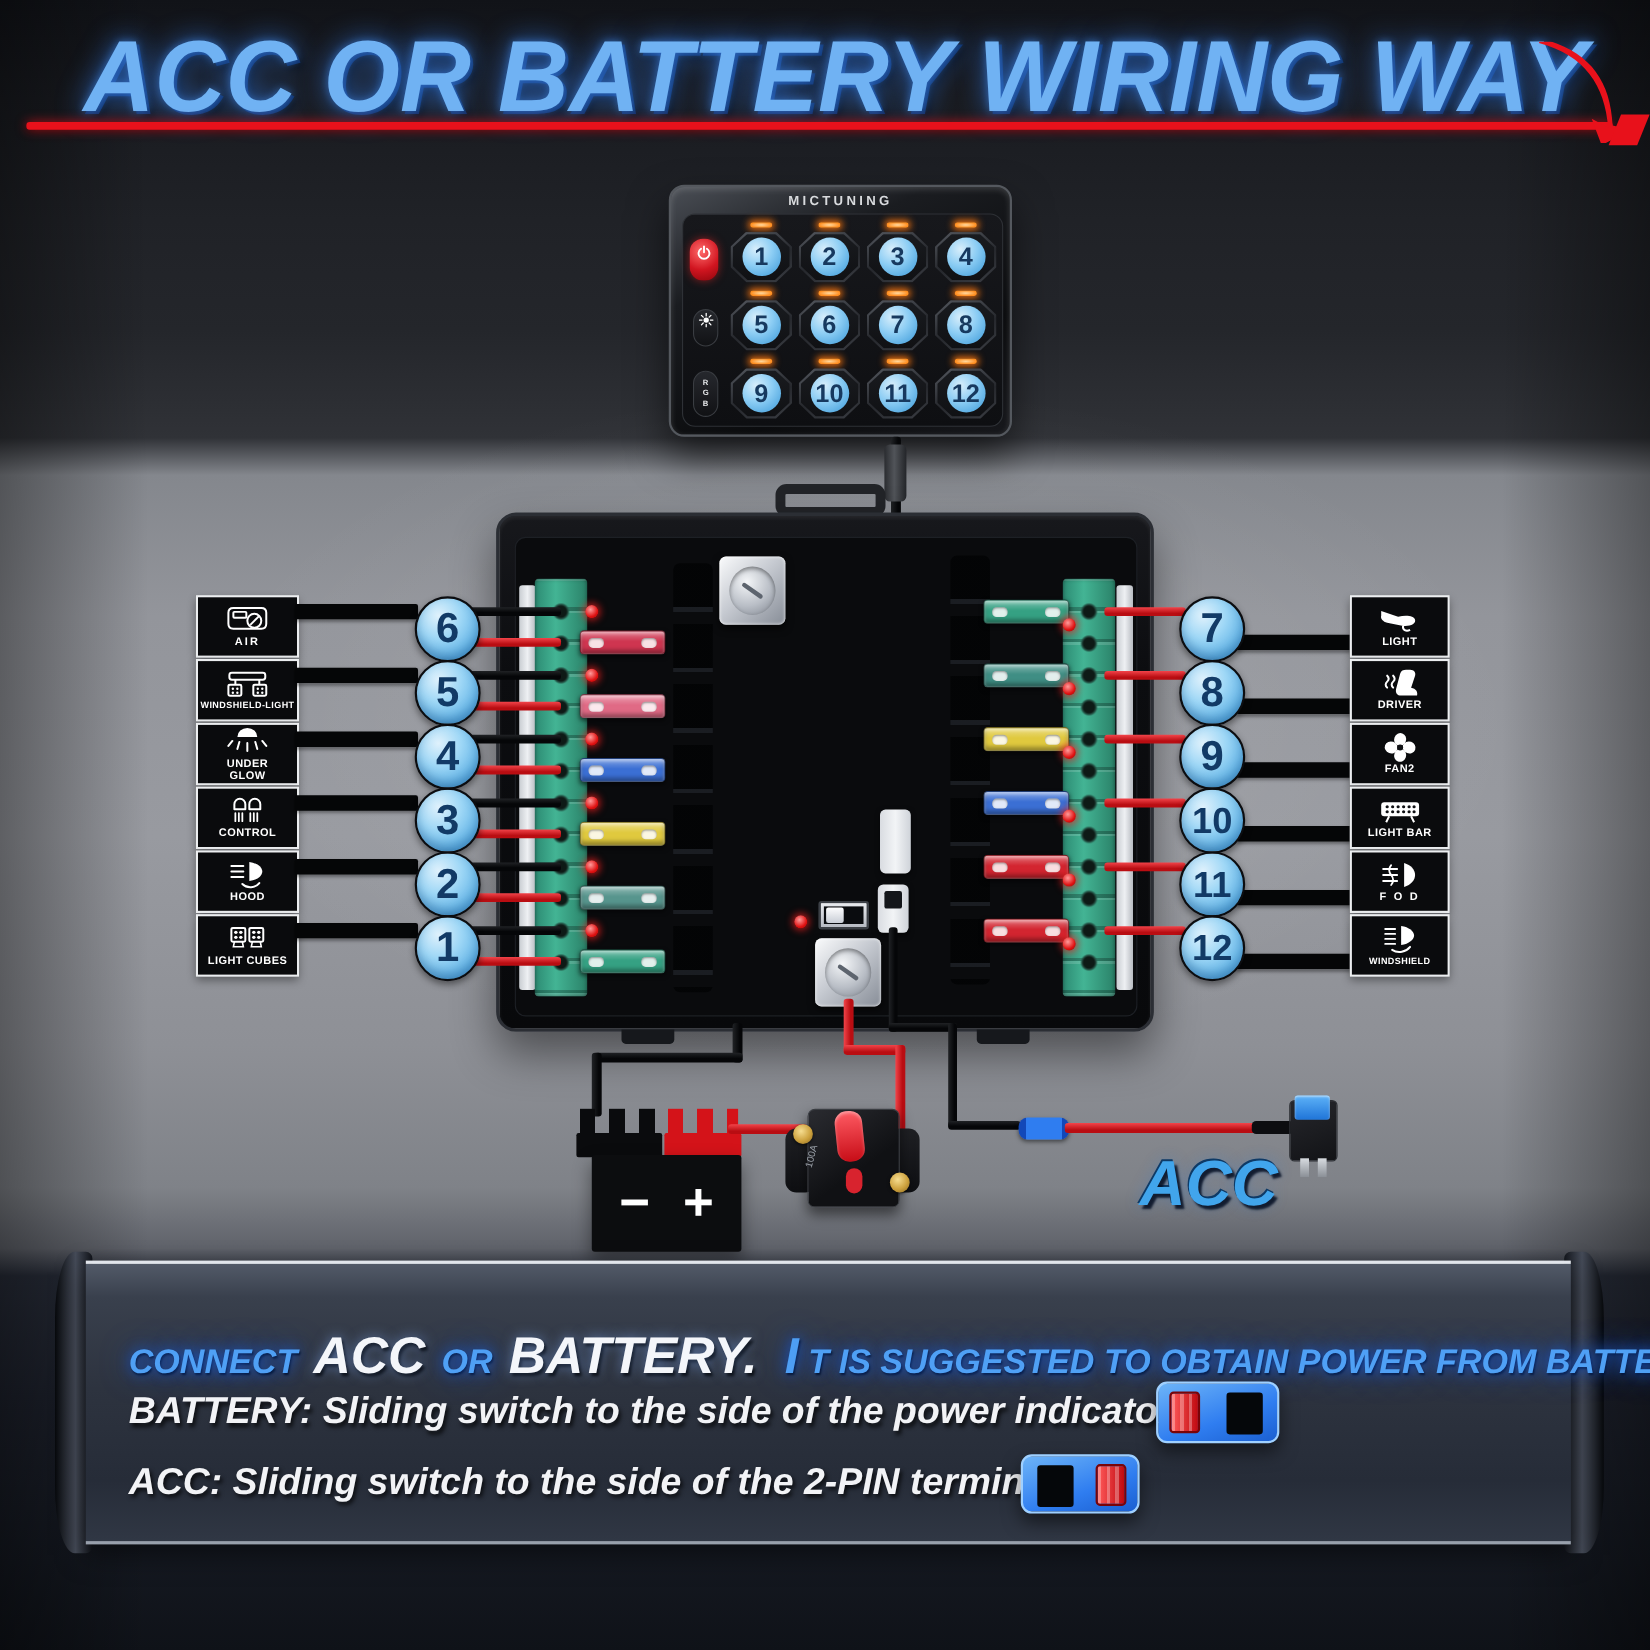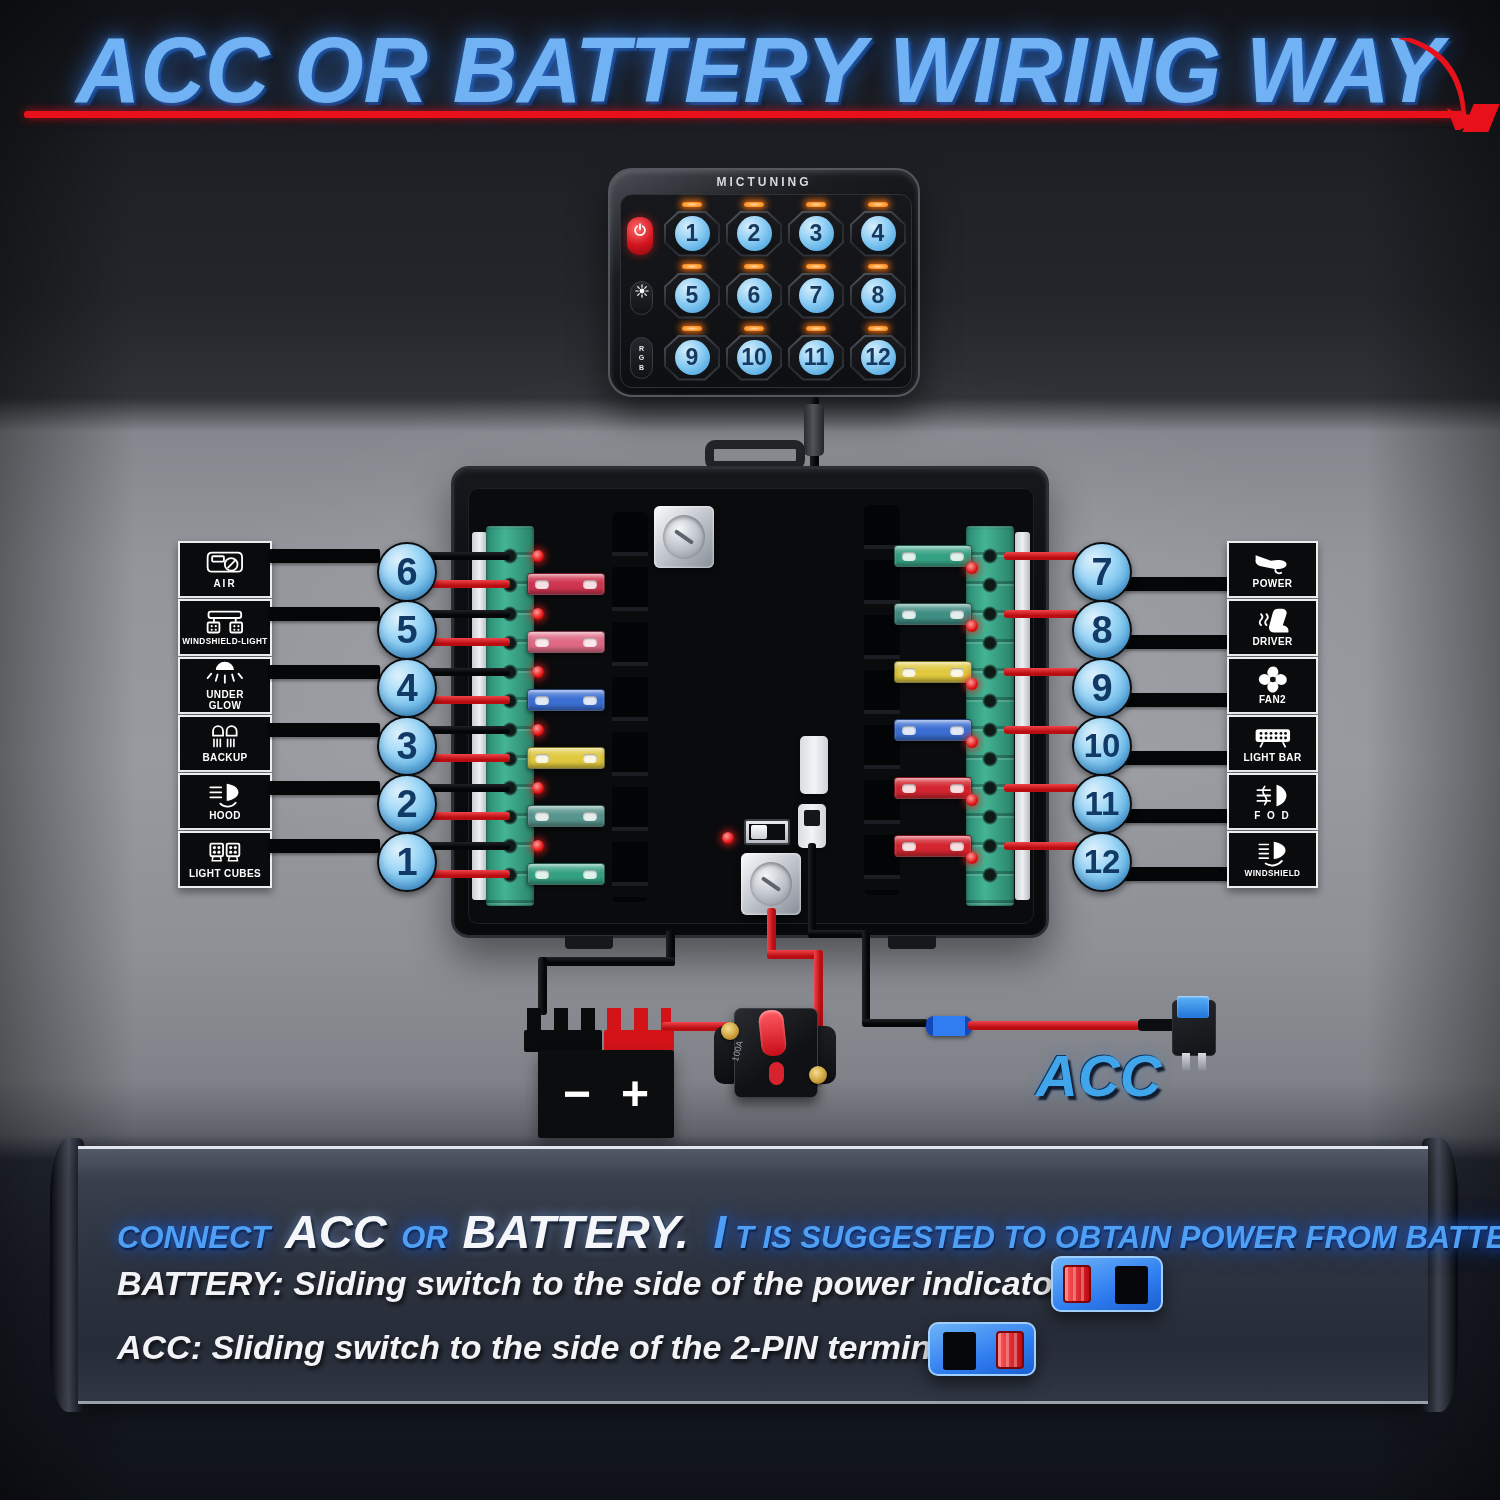--- a/index.html
+++ b/index.html
@@ -11,21 +11,21 @@
       linear-gradient(180deg,#111318 0,#191b20 90px,#202227 200px,#24262b 300px,#303237 398px,#84878d 432px,#93959b 560px,#989aa0 760px,#8e9096 950px,#7f8288 1080px,#5f626a 1135px,#272c38 1160px,#1d212c 1270px,#141820 1420px,#0f1218 1500px);}
   .abs{position:absolute;}
   
   #title{left:76px;top:18px;font-size:92px;font-weight:bold;font-style:italic;white-space:nowrap;
     color:#70b2f3;transform:scaleX(.97);transform-origin:left top;
     text-shadow:0 0 26px rgba(46,111,208,.95),0 0 8px rgba(70,140,230,.65),3px 3px 0 #0b2a5e,6px 6px 8px rgba(0,0,0,.6);}
   #redline{left:24px;top:111px;width:1442px;height:7px;background:#e8111b;border-radius:3px;
     box-shadow:0 0 10px rgba(230,20,30,.8),0 3px 6px rgba(0,0,0,.5);}
   #redpara{left:1468px;top:104px;width:26px;height:28px;background:#e8111b;transform:skewX(-22deg);}
   
-  #panel{left:608px;top:168px;width:312px;height:229px;border-radius:24px;
+  #panel{left:608px;top:168px;width:312px;height:229px;border-radius:14px;
     background:linear-gradient(155deg,#4a4e55 0%,#1a1c20 30%,#0b0c0e 70%,#17181c);
     border:2px solid #54585e;box-sizing:border-box;
     box-shadow:inset 0 2px 6px rgba(255,255,255,.16), 0 18px 36px rgba(0,0,0,.55);}
   #brand{margin-top:5px;text-align:center;font-size:12px;font-weight:bold;letter-spacing:3px;color:#d8dadd;}
   #screen{position:absolute;left:10px;top:24px;width:290px;height:192px;border-radius:12px;
     background:linear-gradient(180deg,#17181c,#0e0f12);border:1px solid #2e3136;}
   .sbtn{position:absolute;border-radius:12px;display:flex;align-items:center;justify-content:center;}
   #pwr{left:6px;top:22px;width:26px;height:38px;background:radial-gradient(circle at 40% 30%,#ff6a6a,#d11520 55%,#8f060d);box-shadow:0 0 8px rgba(255,40,40,.5);}
   #bri{left:9px;top:86px;width:21px;height:32px;background:linear-gradient(180deg,#26282d,#111215);border:1px solid #3a3d42;}
   #rgb{left:9px;top:142px;width:21px;height:40px;background:linear-gradient(180deg,#26282d,#111215);border:1px solid #3a3d42;color:#e8eaec;font-size:7px;font-weight:bold;}
@@ -404,21 +404,21 @@
         <svg viewBox="0 0 46 32">
           <g fill="none" stroke="#fff" stroke-width="2" stroke-linejoin="round">
             <path d="M10 14V9a5.5 5.5 0 0 1 11 0v5z"></path>
             <path d="M25 14V9a5.5 5.5 0 0 1 11 0v5z"></path>
           </g>
           <g stroke="#fff" stroke-width="1.8" stroke-linecap="round">
             <path d="M11 18v8M14.5 18v8M18 18v8M26 18v8M29.5 18v8M33 18v8"></path>
           </g>
         </svg>
       </span>
-      <span class="lbl-text">BACKUP</span>
+      <span class="lbl-text">CONTROL</span>
     </div>
   <div class="abs bar" style="left:268px;top:723px;width:112px;"></div>
   <div class="abs wire wk" style="left:426px;top:726px;width:84px;"></div>
   <div class="abs wire wr" style="left:426px;top:754px;width:84px;"></div>
   <div class="abs numcircle" style="left:377px;top:716px;">3</div>
 
   <div class="abs lblbox" style="left:178px;top:773px;">
       <span class="l-icon">
         <svg viewBox="0 0 46 32">
           <path d="M25 3v19c8-1 13-5 13-9.5S33 4 25 3z" fill="#fff"></path>
@@ -465,21 +465,21 @@
   <div class="abs wire wr" style="left:1004px;top:552px;width:74px;"></div>
   <div class="abs bar" style="left:1124px;top:577px;width:105px;"></div>
   <div class="abs numcircle" style="left:1072px;top:542px;">7</div>
   <div class="abs lblbox r" style="left:1227px;top:541px;">
       <span class="l-icon">
         <svg viewBox="0 0 46 32">
           <path d="M4 7l17 6c8-2 16-1 17 3s-5 7-13 6l-15-3c-4-1-7-4-6-7z" fill="#fff"></path>
           <path d="M26 22c-1 4 3 6 7 4" fill="none" stroke="#fff" stroke-width="2"></path>
         </svg>
       </span>
-      <span class="lbl-text">POWER</span>
+      <span class="lbl-text">LIGHT</span>
     </div>
 
   <div class="abs wire wr" style="left:1004px;top:610px;width:74px;"></div>
   <div class="abs bar" style="left:1124px;top:635px;width:105px;"></div>
   <div class="abs numcircle" style="left:1072px;top:600px;">8</div>
   <div class="abs lblbox r" style="left:1227px;top:599px;">
       <span class="l-icon">
         <svg viewBox="0 0 46 32">
           <path d="M33 2c4 0 6 3 5 6l-4 12c5 1 7 4 6 8H24c-4 0-6-3-5-7l4-15c1-3 3-4 6-4z" fill="#fff"></path>
           <g fill="none" stroke="#fff" stroke-width="2" stroke-linecap="round">

